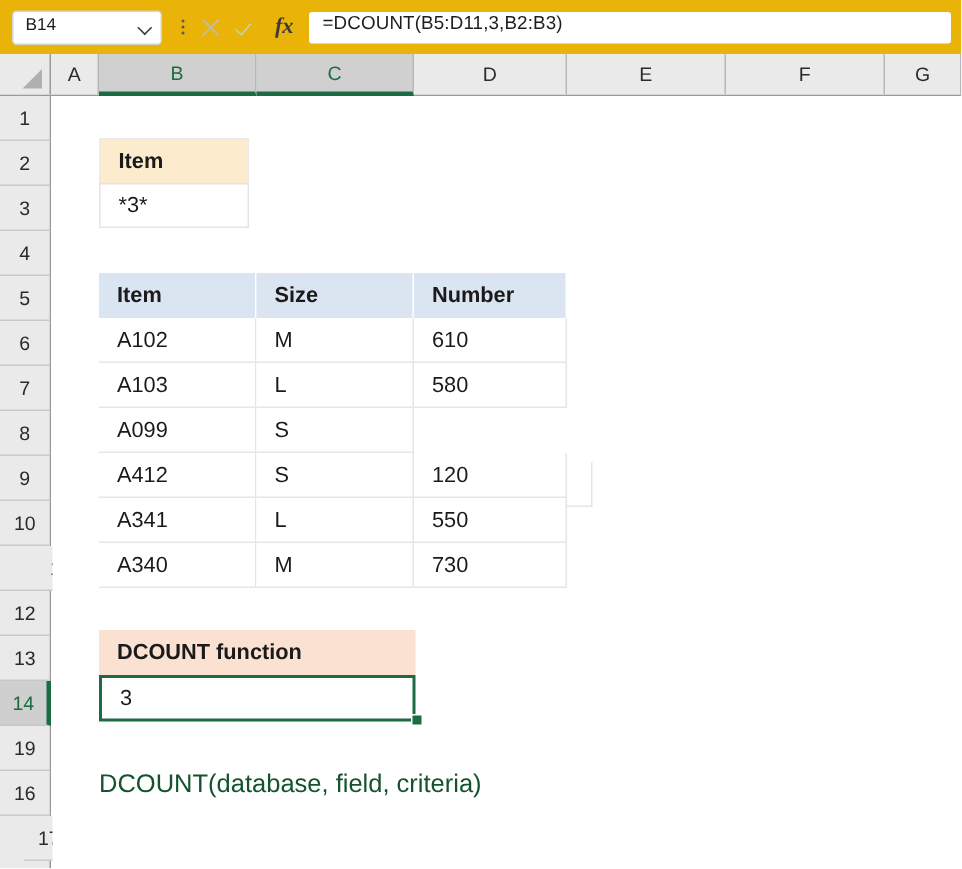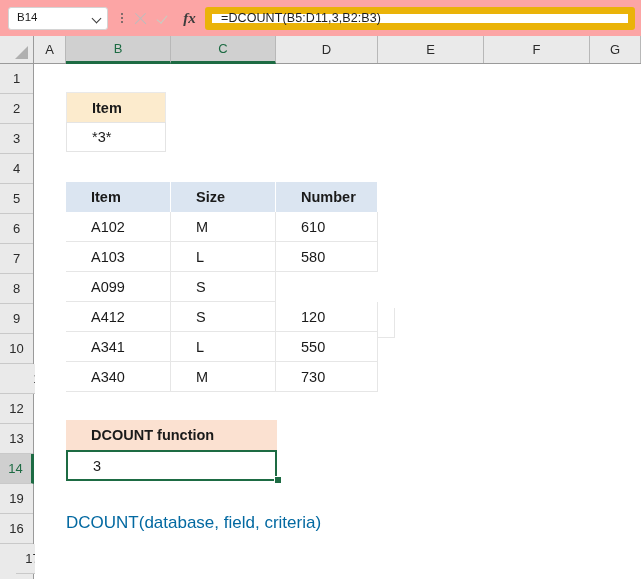--- a/index.html
+++ b/index.html
@@ -16,21 +16,21 @@
     overflow: hidden;
     background: #ffffff;
     -webkit-font-smoothing: antialiased;
   }
 
   
   .fx-bar {
     position: absolute;
     left: 0; top: 0;
     width: 641px; height: 36px;
-    background: #fca5a5;
+    background: #eab308;
     display: flex;
     align-items: center;
   }
   .name-box {
     margin-left: 8px;
     width: 100px; height: 23px;
     border: 1px solid #d4d4d4;
     border-radius: 3px;
     background: #ffffff;
     display: flex;
@@ -110,25 +110,25 @@
     color: #3c3c3c;
     line-height: 13px;
     width: 15px;
     text-align: center;
   }
   .formula-input {
     margin-left: 8px;
     flex: 1 1 auto;
     height: 23px;
     margin-right: 6px;
-    border: 7px solid #eab308;
+    border: 1px solid #eab308;
     border-radius: 3px;
     background: #ffffff;
     display: flex;
-    align-items: center;
+    align-items: flex-start;
     padding-left: 9px;
     box-sizing: border-box;
     font-size: 12.5px;
     color: #1d1d1d;
     letter-spacing: 0.1px;
   }
 
   
   .col-head {
     position: absolute;
@@ -214,21 +214,21 @@
 
   
   .cell {
     position: absolute;
     box-sizing: border-box;
     display: flex;
     align-items: center;
     font-size: 14.5px;
     color: #1a1a1a;
   }
-  .pad { padding-left: 25px; }
+  .pad { padding-left: 12px; }
 
   .crit-head {
     background: #fcebcd;
     font-weight: bold;
     font-size: 14.5px;
     border: 1px solid #e9e9e9;
     border-bottom: none;
   }
   .crit-val {
     background: #ffffff;
@@ -262,21 +262,21 @@
     position: absolute;
     width: 6px; height: 6px;
     background: #1d6b43;
     border: 1px solid #ffffff;
     box-sizing: content-box;
   }
 
   .syntax-text {
     position: absolute;
     font-size: 17px;
-    color: #0369a1;
+    color: #14532d;
     white-space: nowrap;
   }
 </style>
 </head>
 <body>
 
 <div id="app">
 
   <div class="fx-bar">
 

